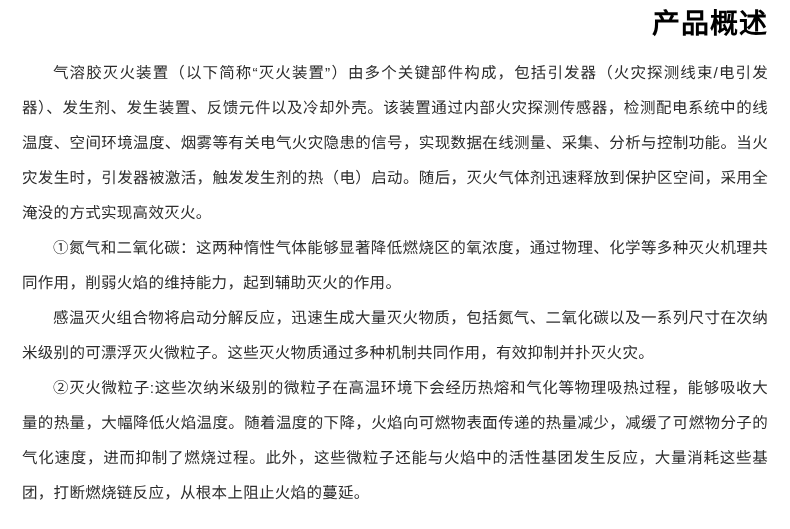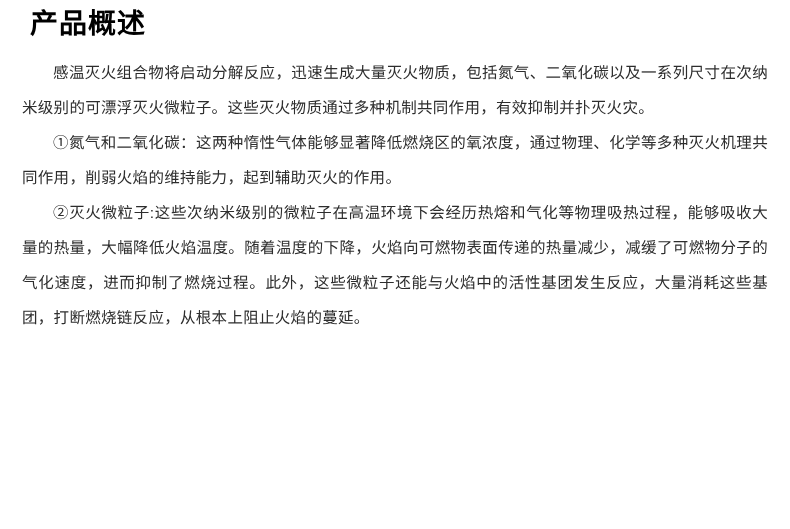--- a/index.html
+++ b/index.html
@@ -16,41 +16,43 @@
     padding: 0 22px 0 22px;
     background: #ffffff;
   }
   .section-title {
     font-size: 28px;
     line-height: 38px;
     font-weight: bold;
     color: #000000;
     margin-left: 8px;
     letter-spacing: 1px;
+    text-align: right;
   }
   .section-title.first { margin-top: 5px; margin-bottom: 12px; }
   .section-title.second { margin-top: 16px; margin-bottom: 8px; }
   .body-para {
     font-size: 15.5px;
     line-height: 35px;
     color: #2d2d2d;
     text-align: justify;
     text-indent: 2em;
     letter-spacing: 0.3px;
     font-weight: 500;
   }
 </style>
 </head>
 <body>
 
 <div class="page">
 
   <section>
     <h1 class="section-title first">产品概述</h1>
+    <p class="body-para">气溶胶灭火装置（以下简称“灭火装置”）由多个关键部件构成，包括引发器（火灾探测线束/电引发器）、发生剂、发生装置、反馈元件以及冷却外壳。该装置通过内部火灾探测传感器，检测配电系统中的线温度、空间环境温度、烟雾等有关电气火灾隐患的信号，实现数据在线测量、采集、分析与控制功能。当火灾发生时，引发器被激活，触发发生剂的热（电）启动。随后，灭火气体剂迅速释放到保护区空间，采用全淹没的方式实现高效灭火。</p>
   </section>
 
   <section>
+    <p class="body-para">①氮气和二氧化碳：这两种惰性气体能够显著降低燃烧区的氧浓度，通过物理、化学等多种灭火机理共同作用，削弱火焰的维持能力，起到辅助灭火的作用。</p>
     <p class="body-para">感温灭火组合物将启动分解反应，迅速生成大量灭火物质，包括氮气、二氧化碳以及一系列尺寸在次纳米级别的可漂浮灭火微粒子。这些灭火物质通过多种机制共同作用，有效抑制并扑灭火灾。</p>
-    <p class="body-para">①氮气和二氧化碳：这两种惰性气体能够显著降低燃烧区的氧浓度，通过物理、化学等多种灭火机理共同作用，削弱火焰的维持能力，起到辅助灭火的作用。</p>
     <p class="body-para">②灭火微粒子:这些次纳米级别的微粒子在高温环境下会经历热熔和气化等物理吸热过程，能够吸收大量的热量，大幅降低火焰温度。随着温度的下降，火焰向可燃物表面传递的热量减少，减缓了可燃物分子的气化速度，进而抑制了燃烧过程。此外，这些微粒子还能与火焰中的活性基团发生反应，大量消耗这些基团，打断燃烧链反应，从根本上阻止火焰的蔓延。</p>
   </section>
 
 </div>
 
 </body></html>

